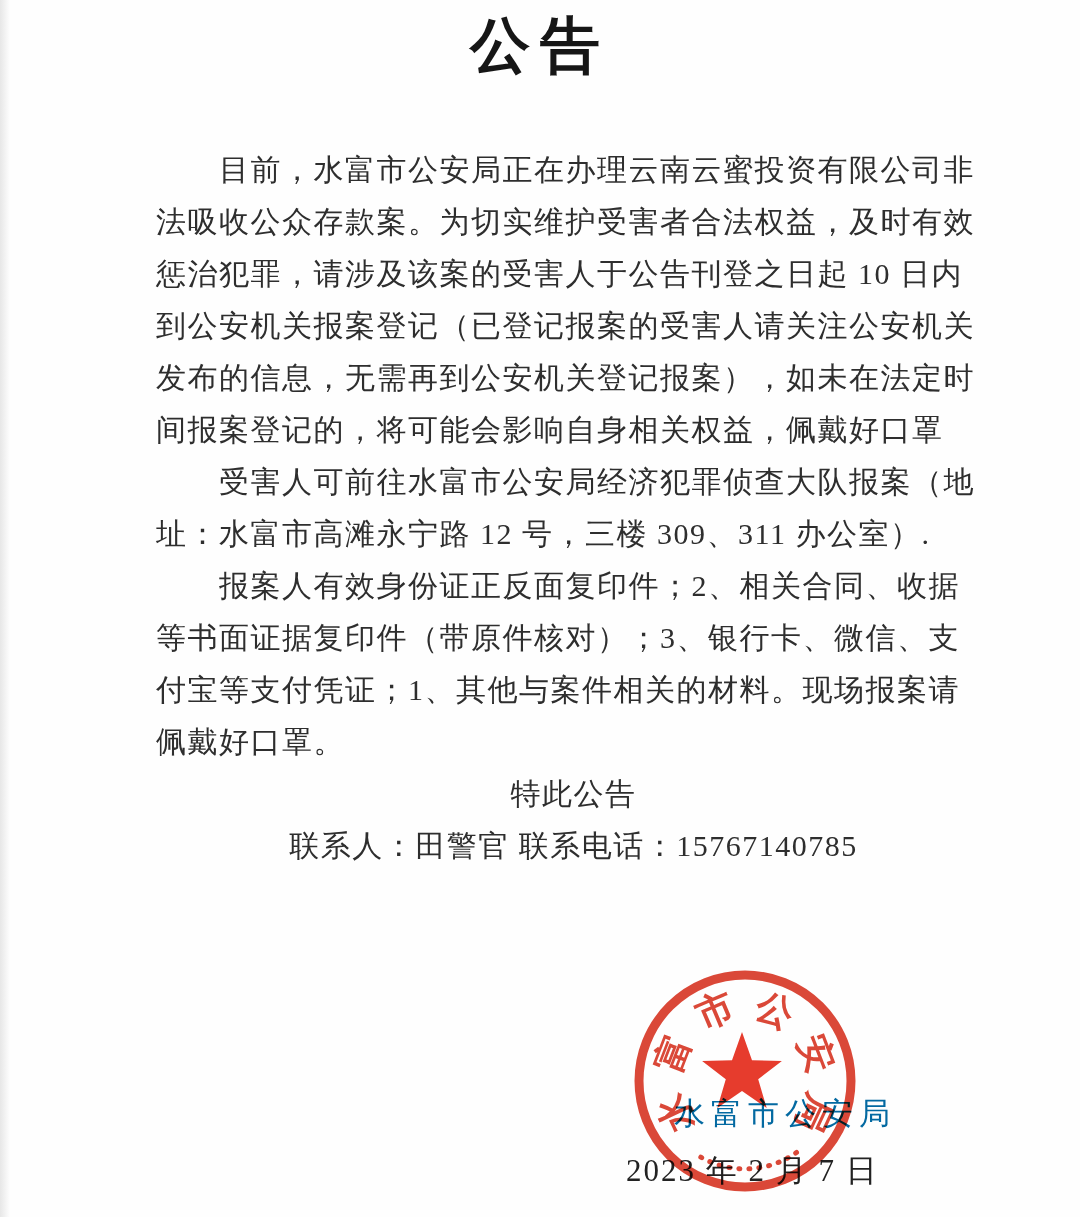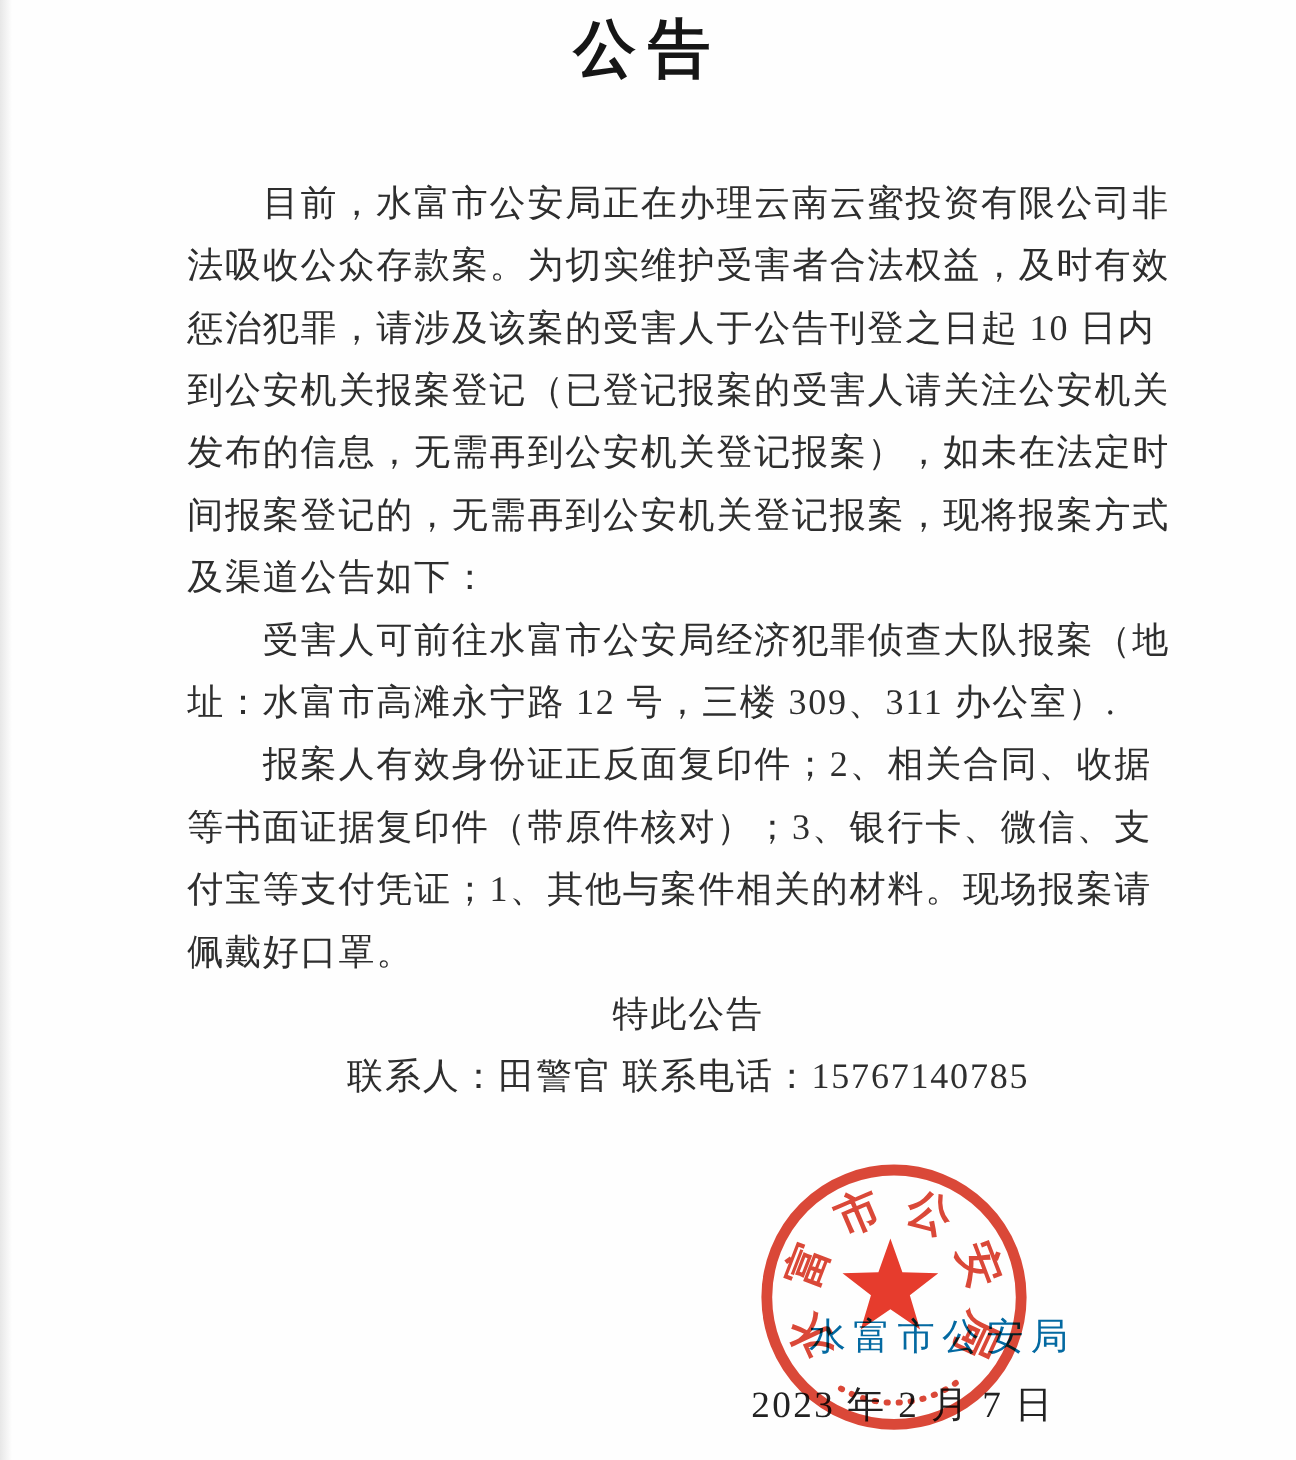--- a/index.html
+++ b/index.html
@@ -24,21 +24,21 @@
     width: 10px;
     background: linear-gradient(90deg, #e7e7e7, #fefefe);
     pointer-events: none;
   }
   .doc-title {
     position: absolute;
     top: 6px;
     left: 0;
     width: 100%;
     text-align: center;
-    font-size: 52px;
+    font-size: 60px;
     font-weight: bold;
     letter-spacing: 10px;
     color: #161616;
   }
   .body-block {
     position: absolute;
     top: 144px;
     left: 156px;
     width: 772px;
   }
@@ -93,22 +93,21 @@
 <div class="page">
 
   <div class="doc-title">公告</div>
 
   <div class="body-block">
     <div class="line indent">目前，水富市公安局正在办理云南云蜜投资有限公司非</div>
     <div class="line">法吸收公众存款案。为切实维护受害者合法权益，及时有效</div>
     <div class="line">惩治犯罪，请涉及该案的受害人于公告刊登之日起 10 日内</div>
     <div class="line">到公安机关报案登记（已登记报案的受害人请关注公安机关</div>
     <div class="line">发布的信息，无需再到公安机关登记报案），如未在法定时</div>
-    <div class="line">间报案登记的，无需再到公安机关登记报案，现将报案方式</div>
-    <div class="line">及渠道公告如下：</div>
+    <div class="line">间报案登记的，将可能会影响自身相关权益，佩戴好口罩</div>
     <div class="line indent">受害人可前往水富市公安局经济犯罪侦查大队报案（地</div>
     <div class="line">址：水富市高滩永宁路 12 号，三楼 309、311 办公室）.</div>
     <div class="line indent">报案人有效身份证正反面复印件；2、相关合同、收据</div>
     <div class="line">等书面证据复印件（带原件核对）；3、银行卡、微信、支</div>
     <div class="line">付宝等支付凭证；1、其他与案件相关的材料。现场报案请</div>
     <div class="line">佩戴好口罩。</div>
     <div class="line indent">特此公告</div>
     <div class="line indent">联系人：田警官  联系电话：15767140785</div>
   </div>
 

